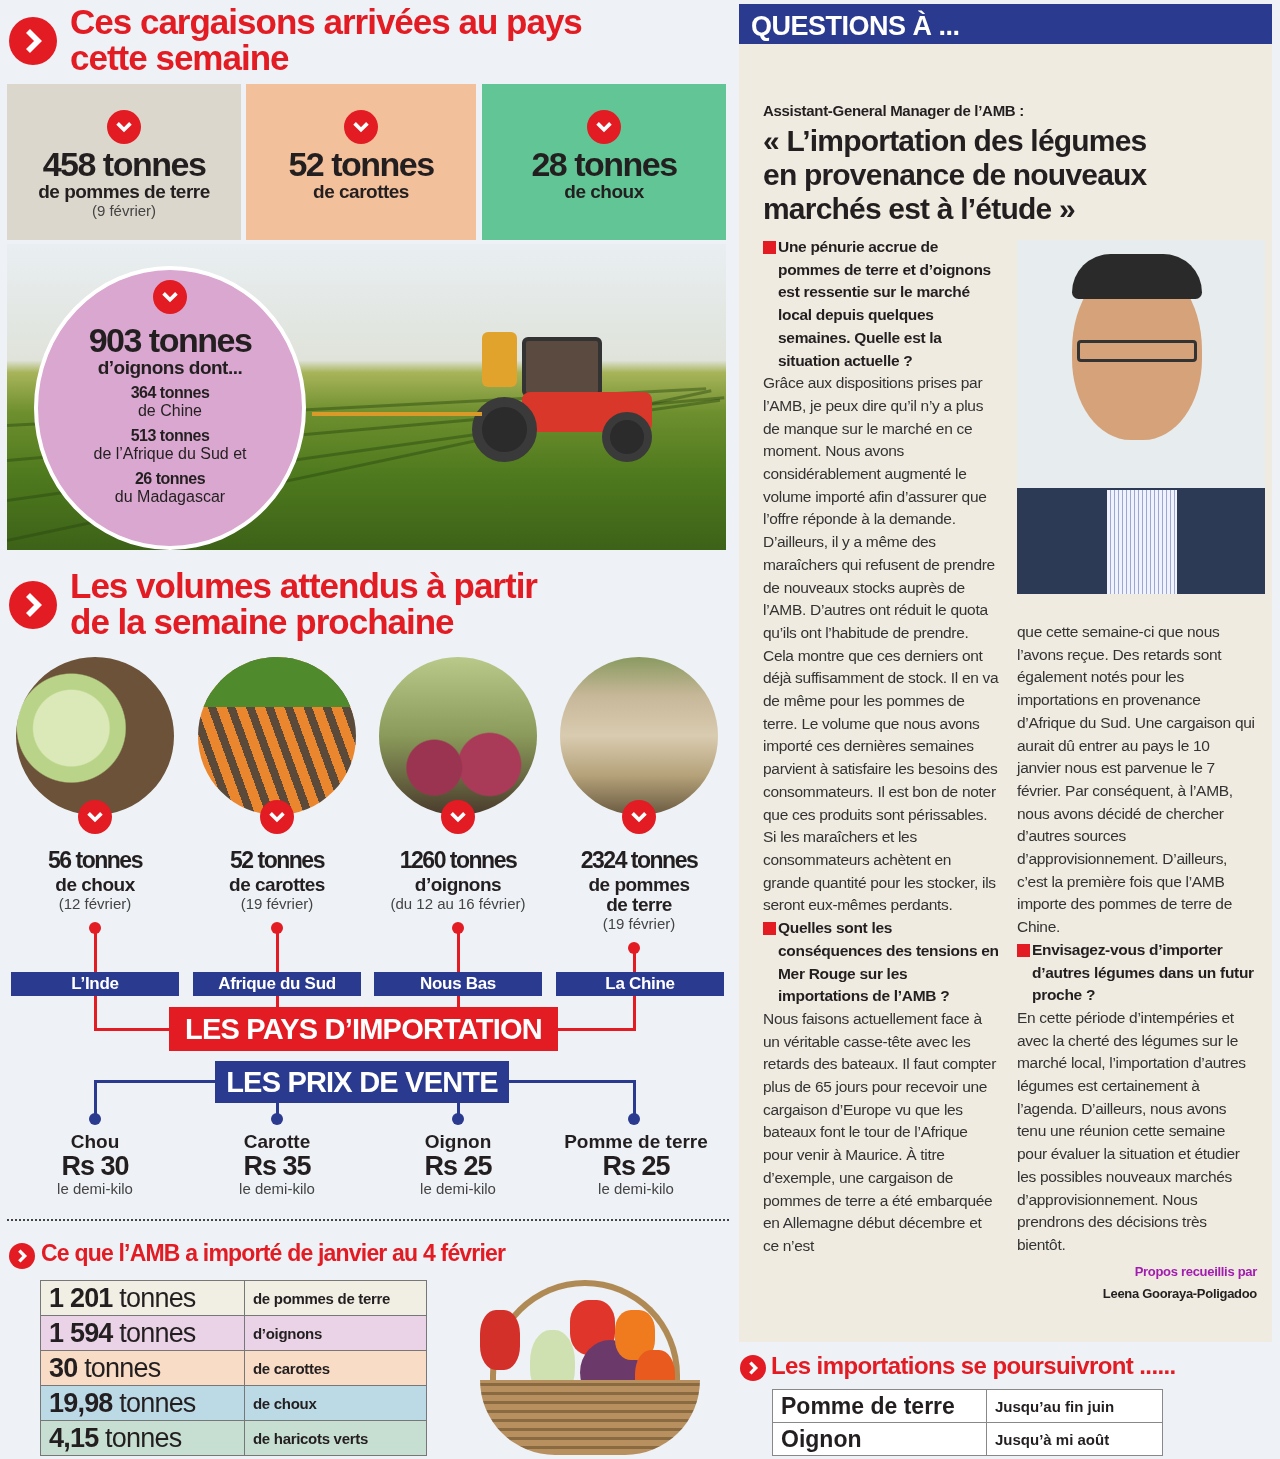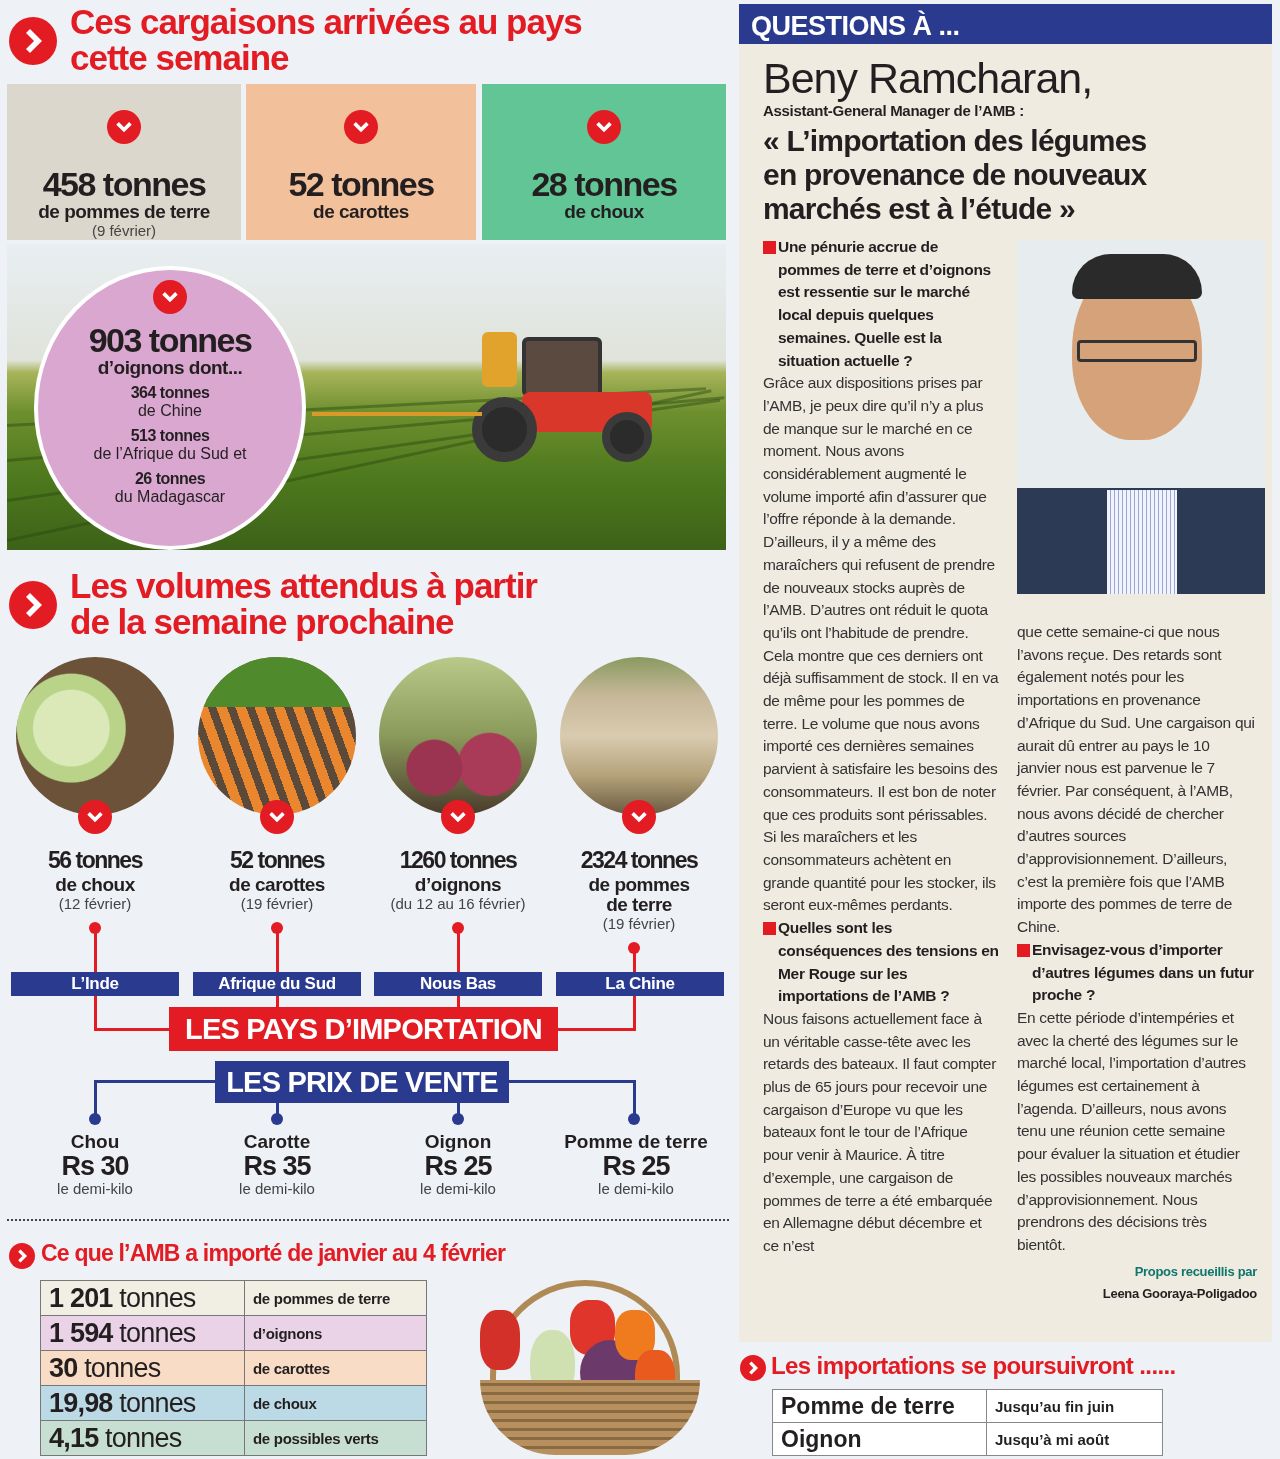--- a/index.html
+++ b/index.html
@@ -6,21 +6,21 @@
   body { width: 1280px; height: 1459px; overflow: hidden; background: #eef1f5; font-family: "Liberation Sans", sans-serif; color: #231f20; position: relative; }
   .abs { position: absolute; }
   .chev { width: 48px; height: 48px; border-radius: 50%; background: #e31b23; display: flex; align-items: center; justify-content: center; }
   .chev svg { width: 30px; height: 30px; }
   .chev-sm { width: 26px; height: 26px; }
   .chev-sm svg { width: 16px; height: 16px; }
   .h1 { font-weight: 700; font-size: 35px; line-height: 36px; letter-spacing: -1px; color: #e31b23; }
   .down { width: 34px; height: 34px; border-radius: 50%; background: #e31b23; display: flex; align-items: center; justify-content: center; margin: 0 auto; }
   .down svg { width: 22px; height: 22px; }
   .box { position: absolute; top: 84px; height: 156px; text-align: center; padding-top: 26px; }
-  .big { font-weight: 700; font-size: 34px; letter-spacing: -1.5px; line-height: 36px; margin-top: 22px; }
+  .big { font-weight: 700; font-size: 34px; letter-spacing: -1.5px; line-height: 36px; margin-top: 2px; }
   .sub { font-weight: 700; font-size: 19px; line-height: 20px; letter-spacing: -0.5px; }
   .small { font-size: 15px; line-height: 18px; color: #444; }
   .field { position: absolute; left: 7px; top: 244px; width: 719px; height: 306px; overflow: hidden;
     background: linear-gradient(180deg, #e9eef2 0%, #dfe3da 38%, #a8b45a 42%, #6e8f2e 55%, #4f7a1e 75%, #3d6218 100%); }
   .row-line { position: absolute; height: 3px; background: rgba(40,70,15,0.45); transform-origin: left center; }
   .oval { position: absolute; left: 34px; top: 266px; width: 272px; height: 284px; border-radius: 50%; background: #d9a7cf; border: 4px solid #fff; text-align: center; padding-top: 10px; }
   .veg-circle { position: absolute; top: 657px; width: 158px; height: 158px; border-radius: 50%; overflow: hidden; }
   .vol { position: absolute; top: 845px; width: 180px; text-align: center; }
   .vol .big { font-size: 23px; line-height: 30px; margin: 0; }
   .vol .sub { font-size: 19px; line-height: 20px; }
@@ -259,39 +259,38 @@
   <tr style="background:#f9dcc5;">
     <td class="q"><b>30</b><span> tonnes</span></td>
     <td class="l">de carottes</td>
   </tr>
   <tr style="background:#bcd9e6;">
     <td class="q"><b>19,98</b><span> tonnes</span></td>
     <td class="l">de choux</td>
   </tr>
   <tr style="background:#c7dfd2;">
     <td class="q"><b>4,15</b><span> tonnes</span></td>
-    <td class="l">de possibles verts</td>
+    <td class="l">de haricots verts</td>
   </tr>
 </tbody>
   </table>
 
 <div class="abs" style="left:450px;top:1270px;width:270px;height:185px;">
   <div class="abs" style="left:40px;top:10px;width:190px;height:120px;border:6px solid #b08a55;border-bottom:none;border-radius:95px 95px 0 0;"></div>
   <div class="abs" style="left:30px;top:40px;width:40px;height:60px;background:#d4302a;border-radius:40%;"></div>
   <div class="abs" style="left:80px;top:60px;width:45px;height:70px;background:#cfe1b0;border-radius:45%;"></div>
   <div class="abs" style="left:120px;top:30px;width:45px;height:55px;background:#e0352b;border-radius:40%;"></div>
   <div class="abs" style="left:130px;top:70px;width:60px;height:65px;background:#6c3a6a;border-radius:50%;"></div>
   <div class="abs" style="left:165px;top:40px;width:40px;height:50px;background:#f07a1e;border-radius:40%;"></div>
   <div class="abs" style="left:185px;top:80px;width:40px;height:60px;background:#e85a1e;border-radius:40%;"></div>
   <div class="abs" style="left:30px;top:110px;width:220px;height:75px;background:repeating-linear-gradient(0deg,#b89060 0 6px,#8a6a40 6px 9px);border-radius:0 0 90px 90px;"></div>
 </div>
 
 <div class="qhead">QUESTIONS À ...</div>
 <div class="panel">
-  <div class="abs" style="left:24px;top:10px;font-size:43px;line-height:48px;letter-spacing:-1px;">Beny Ramcharan,</div>
   <div class="abs" style="left:24px;top:58px;font-weight:700;font-size:15px;letter-spacing:-0.3px;">Assistant-General Manager de l’AMB :</div>
   <div class="abs" style="left:24px;top:80px;font-weight:700;font-size:30px;line-height:34px;letter-spacing:-0.8px;">
     <div>« L’importation des légumes</div>
     <div>en provenance de nouveaux</div>
     <div>marchés est à l’étude »</div>
   </div>
 
   <div class="abs" style="left:278px;top:196px;width:248px;height:354px;background:linear-gradient(180deg,#e7ecee 0%,#e7ecee 70%,#2c3a55 70%);overflow:hidden;">
     <div class="abs" style="left:55px;top:20px;width:130px;height:180px;background:#d6a27a;border-radius:50% 50% 45% 45%;"></div>
     <div class="abs" style="left:55px;top:14px;width:130px;height:45px;background:#2a2a2a;border-radius:60px 60px 10px 10px;"></div>
@@ -302,21 +301,21 @@
   <div class="col" style="left:24px;top:192px;width:236px;">
     <p class="q">Une pénurie accrue de pommes de terre et d’oignons est ressentie sur le marché local depuis quelques semaines. Quelle est la situation actuelle ?</p>
     <p>Grâce aux dispositions prises par l’AMB, je peux dire qu’il n’y a plus de manque sur le marché en ce moment. Nous avons considérablement augmenté le volume importé afin d’assurer que l’offre réponde à la demande. D’ailleurs, il y a même des maraîchers qui refusent de prendre de nouveaux stocks auprès de l’AMB. D’autres ont réduit le quota qu’ils ont l’habitude de prendre. Cela montre que ces derniers ont déjà suffisamment de stock. Il en va de même pour les pommes de terre. Le volume que nous avons importé ces dernières semaines parvient à satisfaire les besoins des consommateurs. Il est bon de noter que ces produits sont périssables. Si les maraîchers et les consommateurs achètent en grande quantité pour les stocker, ils seront eux-mêmes perdants.</p>
     <p class="q">Quelles sont les conséquences des tensions en Mer Rouge sur les importations de l’AMB ?</p>
     <p>Nous faisons actuellement face à un véritable casse-tête avec les retards des bateaux. Il faut compter plus de 65 jours pour recevoir une cargaison d’Europe vu que les bateaux font le tour de l’Afrique pour venir à Maurice. À titre d’exemple, une cargaison de pommes de terre a été embarquée en Allemagne début décembre et ce n’est</p>
   </div>
   <div class="col" style="left:278px;top:577px;width:240px;">
     <p>que cette semaine-ci que nous l’avons reçue. Des retards sont également notés pour les importations en provenance d’Afrique du Sud. Une cargaison qui aurait dû entrer au pays le 10 janvier nous est parvenue le 7 février. Par conséquent, à l’AMB, nous avons décidé de chercher d’autres sources d’approvisionnement. D’ailleurs, c’est la première fois que l’AMB importe des pommes de terre de Chine.</p>
     <p class="q">Envisagez-vous d’importer d’autres légumes dans un futur proche ?</p>
     <p>En cette période d’intempéries et avec la cherté des légumes sur le marché local, l’importation d’autres légumes est certainement à l’agenda. D’ailleurs, nous avons tenu une réunion cette semaine pour évaluer la situation et étudier les possibles nouveaux marchés d’approvisionnement. Nous prendrons des décisions très bientôt.</p>
-    <p style="text-align:right;font-weight:700;font-size:13px;color:#0f766e;margin-top:4px;">Propos recueillis par</p>
+    <p style="text-align:right;font-weight:700;font-size:13px;color:#a21caf;margin-top:4px;">Propos recueillis par</p>
     <p style="text-align:right;font-weight:700;font-size:13px;color:#231f20;">Leena Gooraya-Poligadoo</p>
   </div>
 </div>
 
 <div class="abs chev chev-sm" style="left:740px;top:1355px;">
   <svg viewBox="0 0 24 24">
       <path d="M8 4 L16 12 L8 20" stroke="#fff" stroke-width="5" fill="none"></path>
     </svg>
 </div>
 <div class="abs" style="left:771px;top:1352px;font-weight:700;font-size:24px;color:#e31b23;letter-spacing:-0.6px;">Les importations se poursuivront ......</div>

